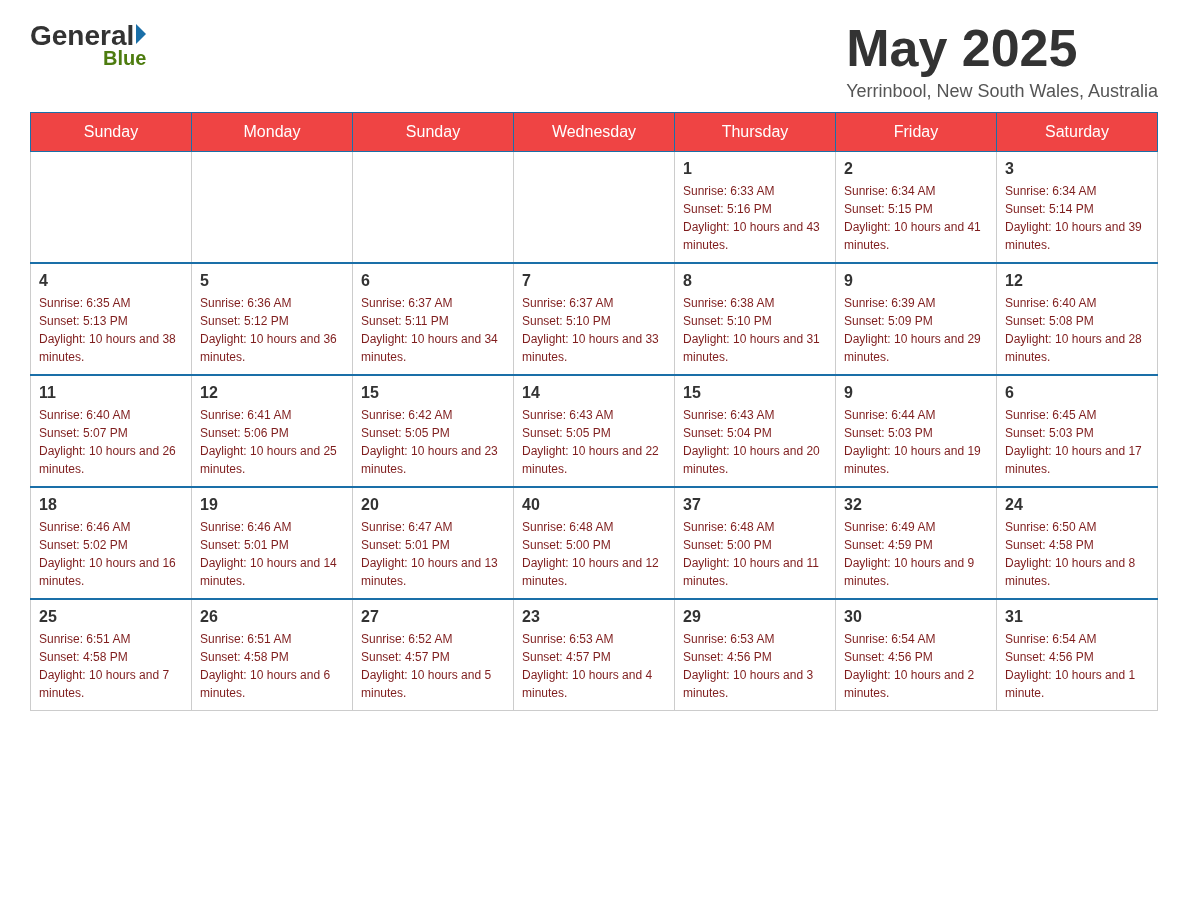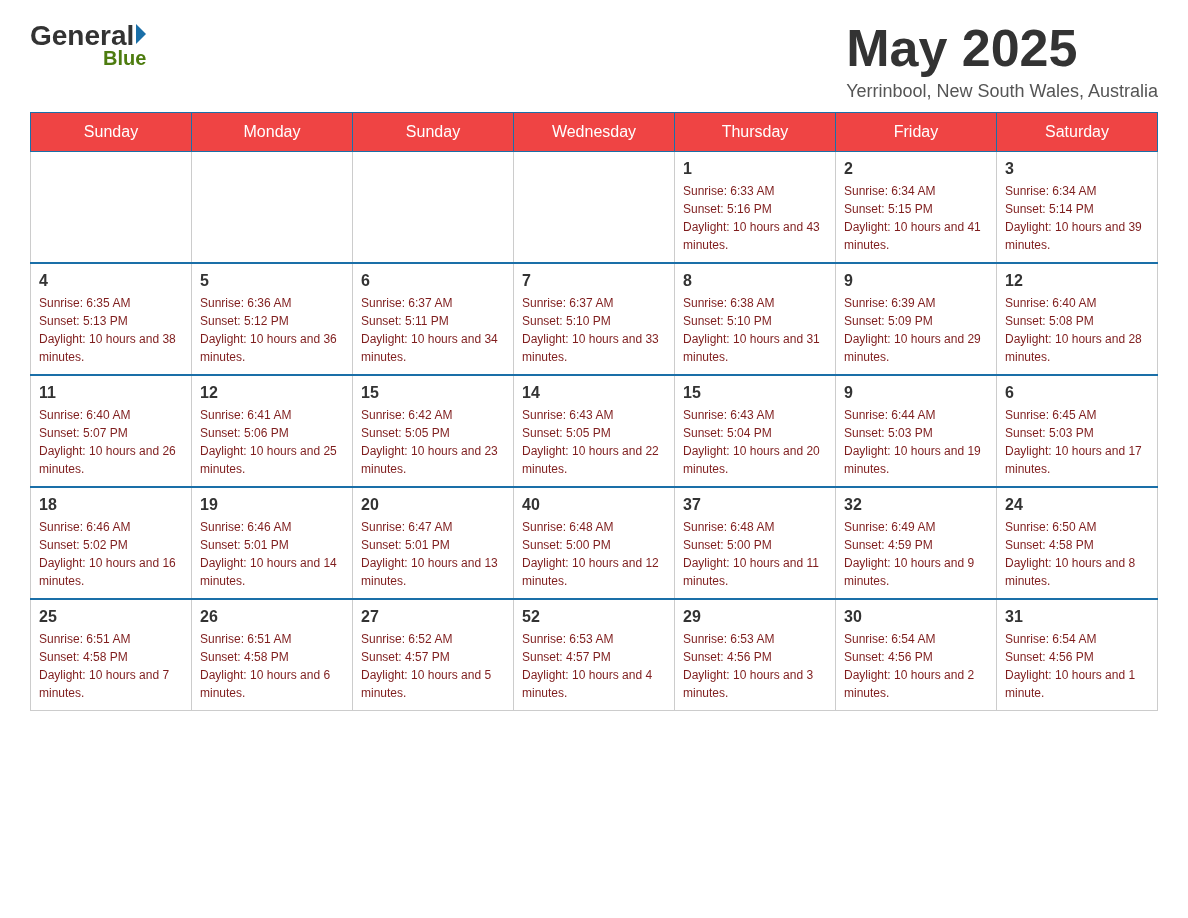--- a/index.html
+++ b/index.html
@@ -244,21 +244,21 @@
         </td>
         <td>
           <div class="day-number">26</div>
           <div class="day-info">Sunrise: 6:51 AM<br>Sunset: 4:58 PM<br>Daylight: 10 hours and 6 minutes.</div>
         </td>
         <td>
           <div class="day-number">27</div>
           <div class="day-info">Sunrise: 6:52 AM<br>Sunset: 4:57 PM<br>Daylight: 10 hours and 5 minutes.</div>
         </td>
         <td>
-          <div class="day-number">52</div>
+          <div class="day-number">23</div>
           <div class="day-info">Sunrise: 6:53 AM<br>Sunset: 4:57 PM<br>Daylight: 10 hours and 4 minutes.</div>
         </td>
         <td>
           <div class="day-number">29</div>
           <div class="day-info">Sunrise: 6:53 AM<br>Sunset: 4:56 PM<br>Daylight: 10 hours and 3 minutes.</div>
         </td>
         <td>
           <div class="day-number">30</div>
           <div class="day-info">Sunrise: 6:54 AM<br>Sunset: 4:56 PM<br>Daylight: 10 hours and 2 minutes.</div>
         </td>

